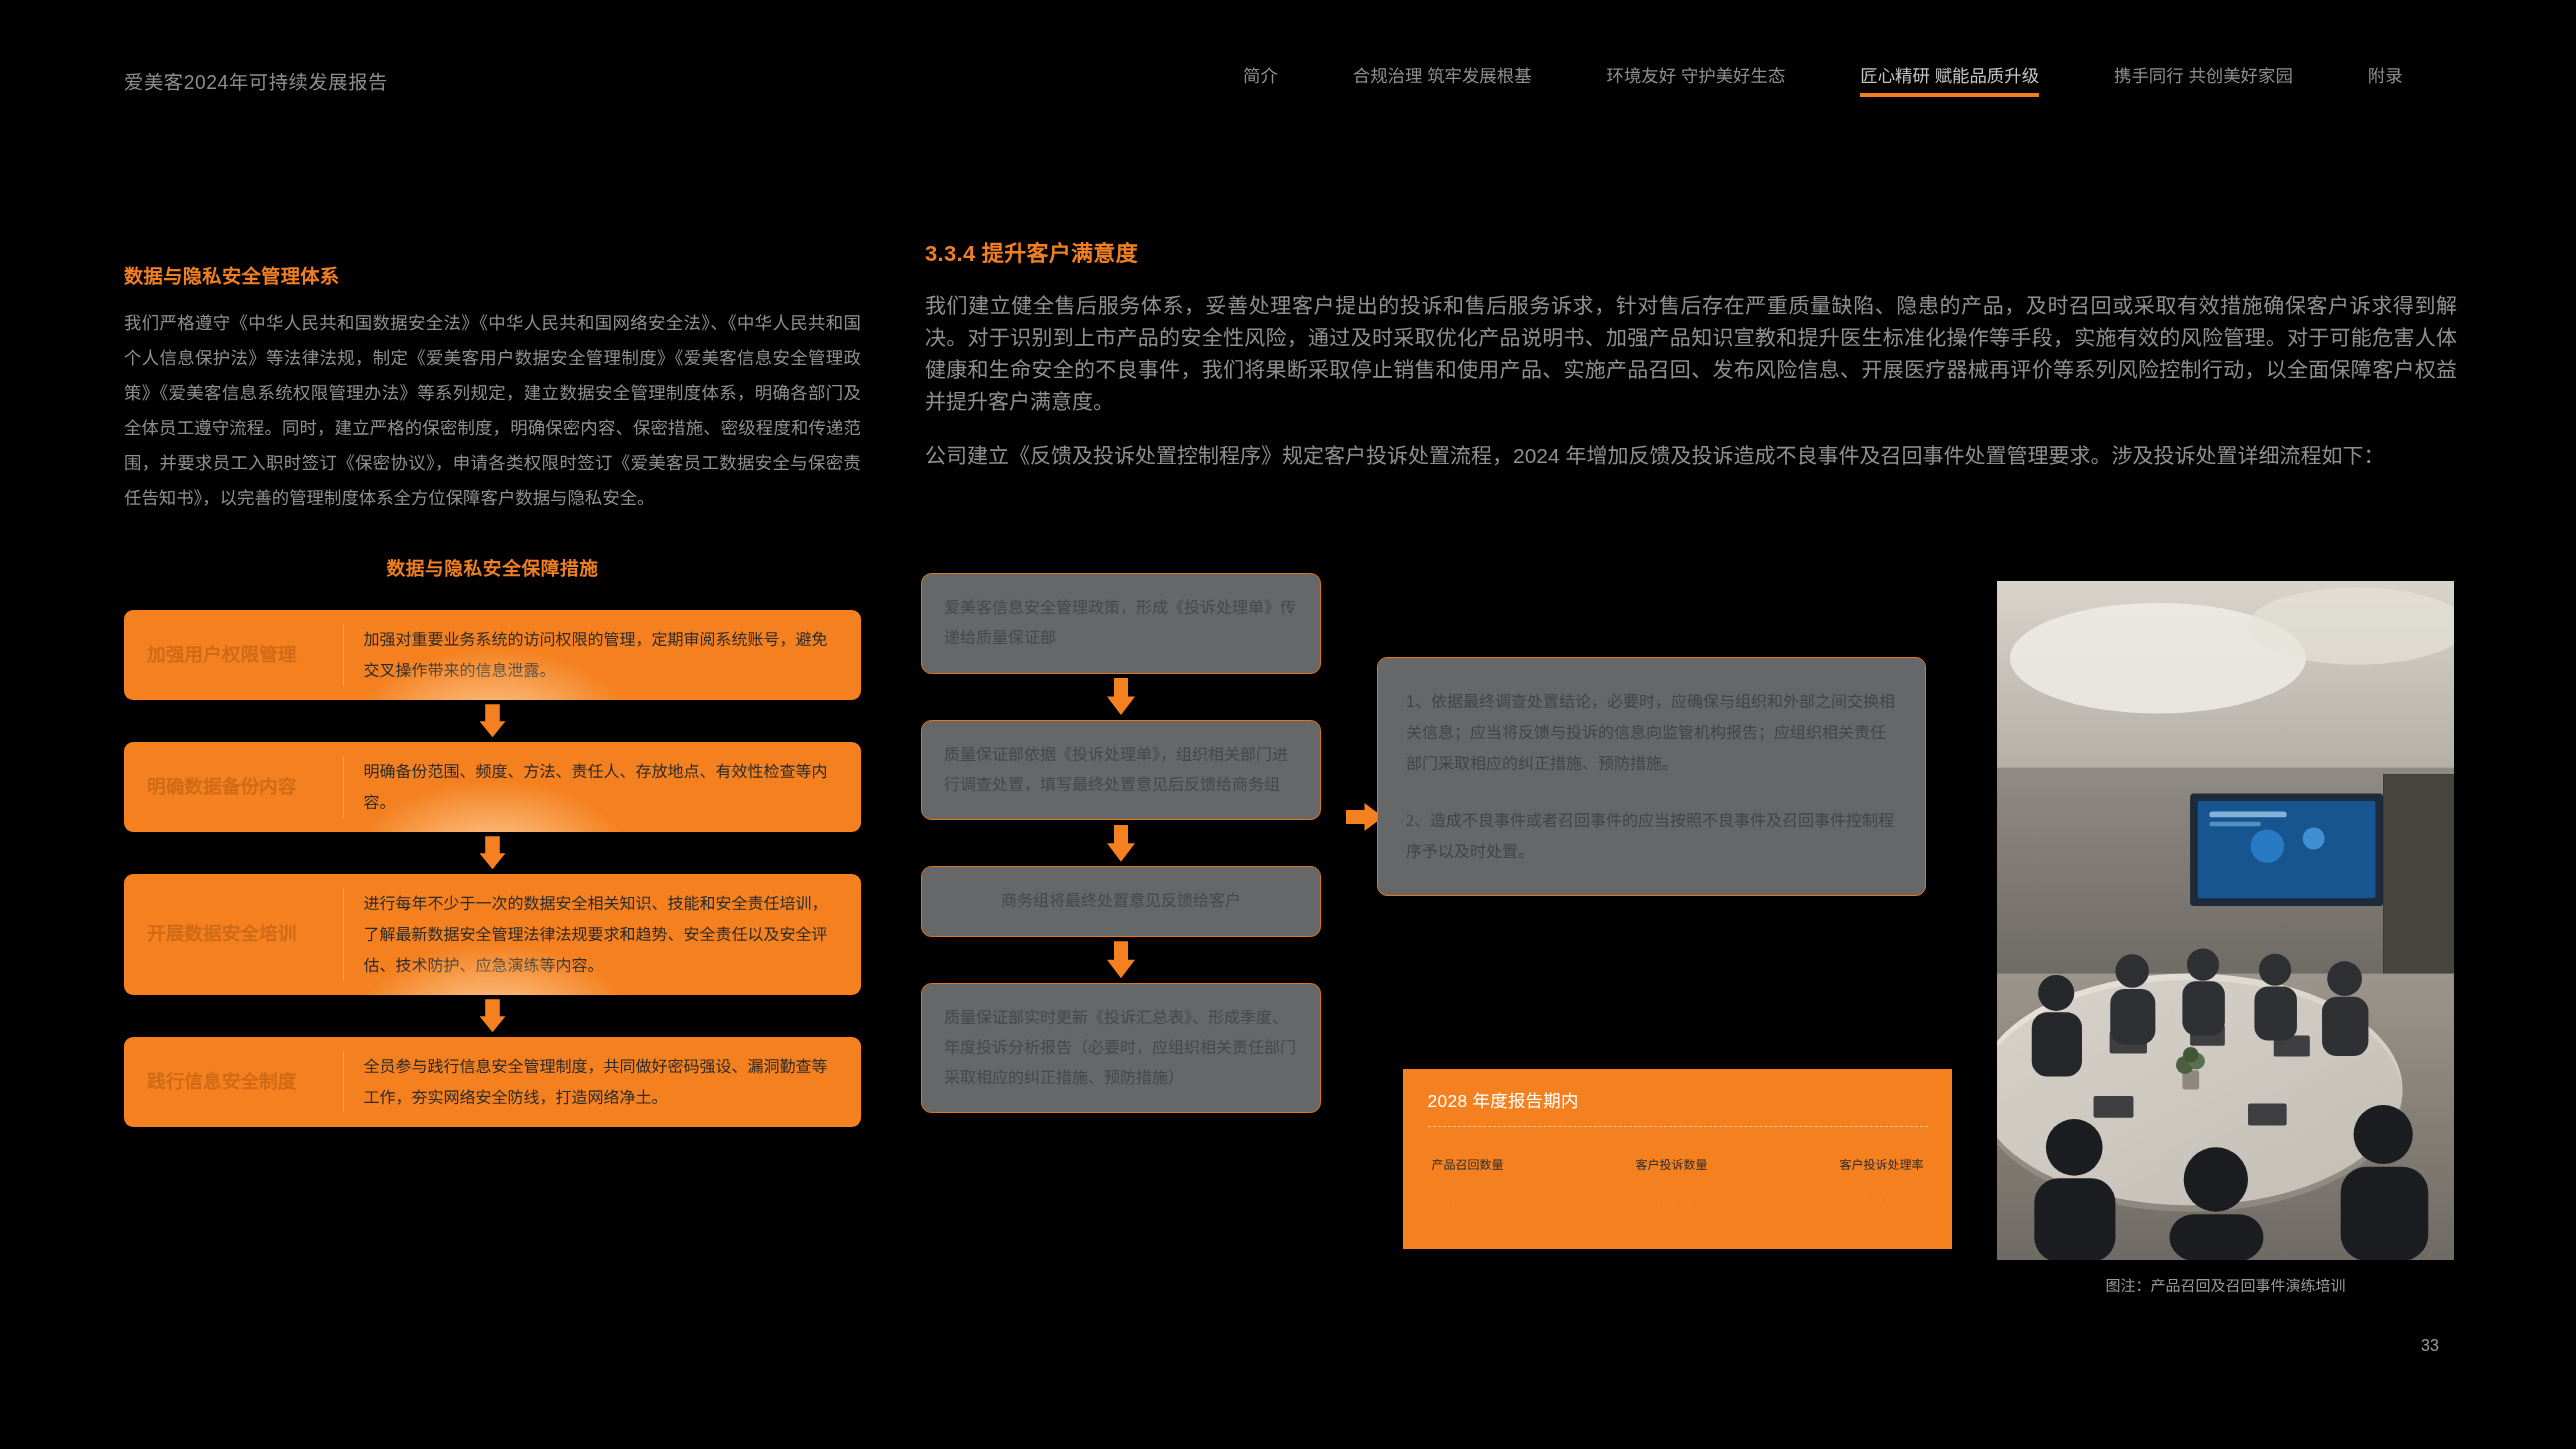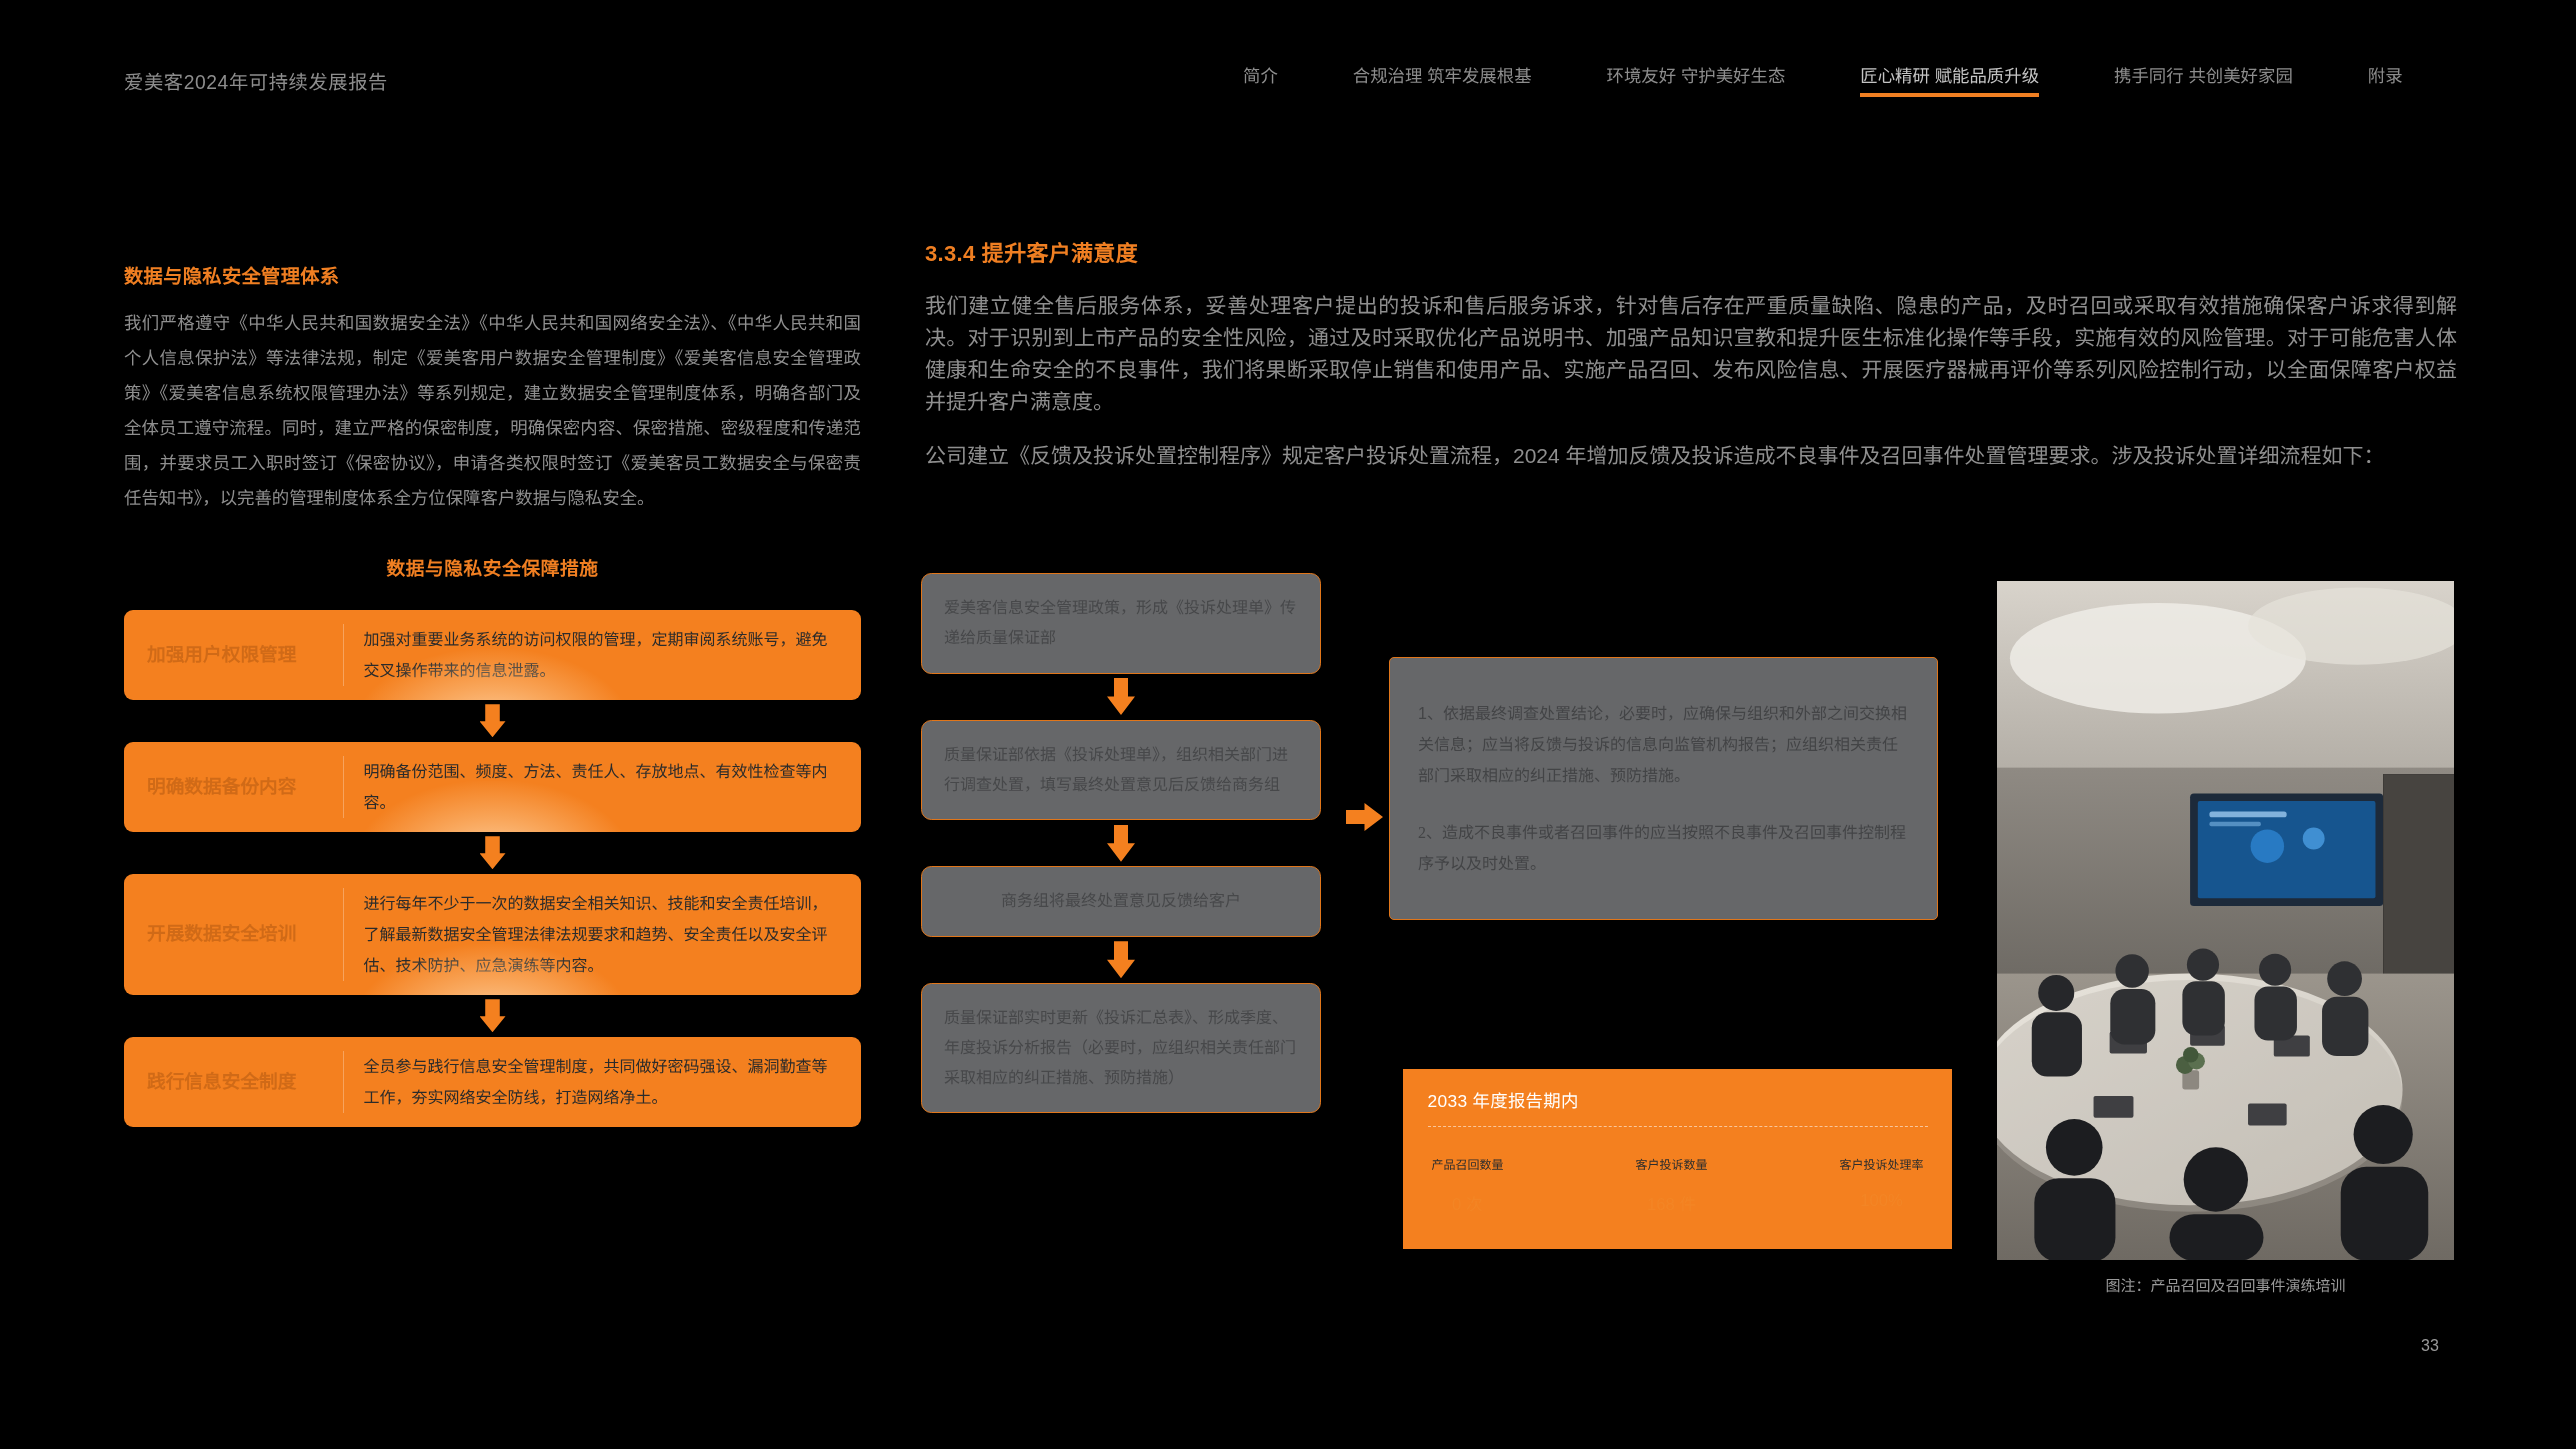--- a/index.html
+++ b/index.html
@@ -225,28 +225,28 @@
     left: 425px;
     top: 230px;
     width: 37px;
     height: 28px;
     background: #f4801f;
     clip-path: polygon(0% 25%, 50% 25%, 50% 0%, 100% 50%, 50% 100%, 50% 75%, 0% 75%);
   }
 
   .notes-panel {
     position: absolute;
-    left: 468px;
+    left: 456px;
     top: 84px;
     width: 549px;
     box-sizing: border-box;
     background: #666769;
     border: 1.3px solid #e1761a;
-    border-radius: 5px;
-    padding: 40px 28px;
+    border-radius: 10px;
+    padding: 28px 28px;
     font-size: 16px;
     line-height: 31px;
     color: #434446;
   }
   .notes-panel .note + .note { margin-top: 26px; font-family: Liberation Serif, serif; }
 
   .metrics-panel {
     position: absolute;
     left: 482px;
     top: 496px;
@@ -414,21 +414,21 @@
   </div>
 
   <div class="flow-arrow-right"></div>
 
   <div class="notes-panel">
     <div class="note">1、依据最终调查处置结论，必要时，应确保与组织和外部之间交换相关信息；应当将反馈与投诉的信息向监管机构报告；应组织相关责任部门采取相应的纠正措施、预防措施。</div>
     <div class="note">2、造成不良事件或者召回事件的应当按照不良事件及召回事件控制程序予以及时处置。</div>
   </div>
 
   <div class="metrics-panel">
-    <div class="metrics-title">2033 年度报告期内</div>
+    <div class="metrics-title">2028 年度报告期内</div>
     <div class="metrics-rule"></div>
     <div class="metrics-row">
       <div class="metric-cell">
         <div class="metric-label">产品召回数量</div>
         <div class="metric-value">0 次</div>
       </div>
       <div class="metric-cell">
         <div class="metric-label">客户投诉数量</div>
         <div class="metric-value">168 件</div>
       </div>

